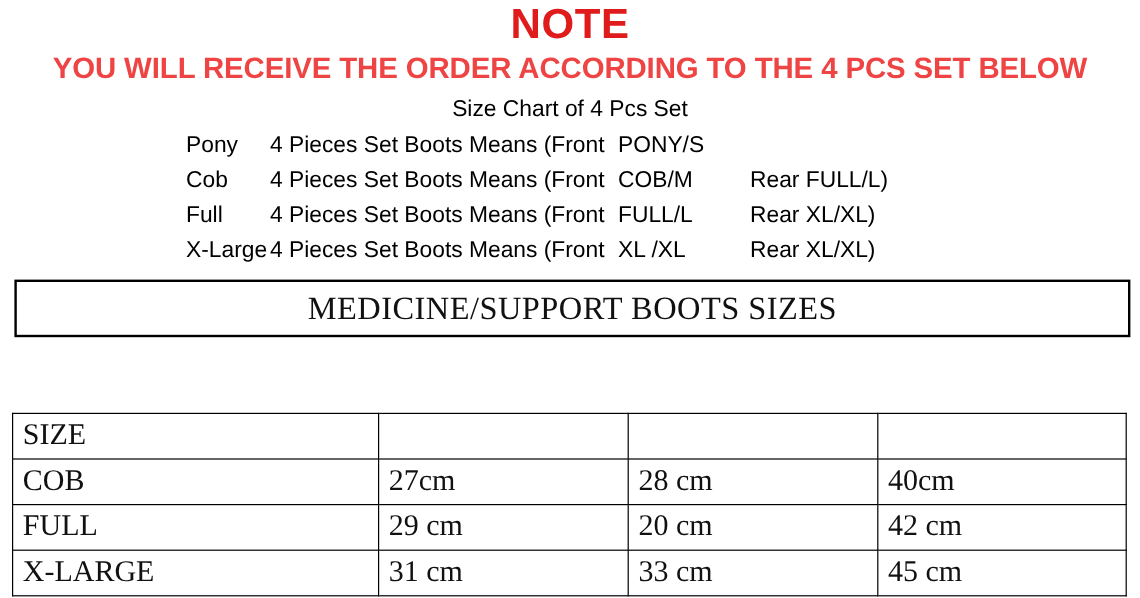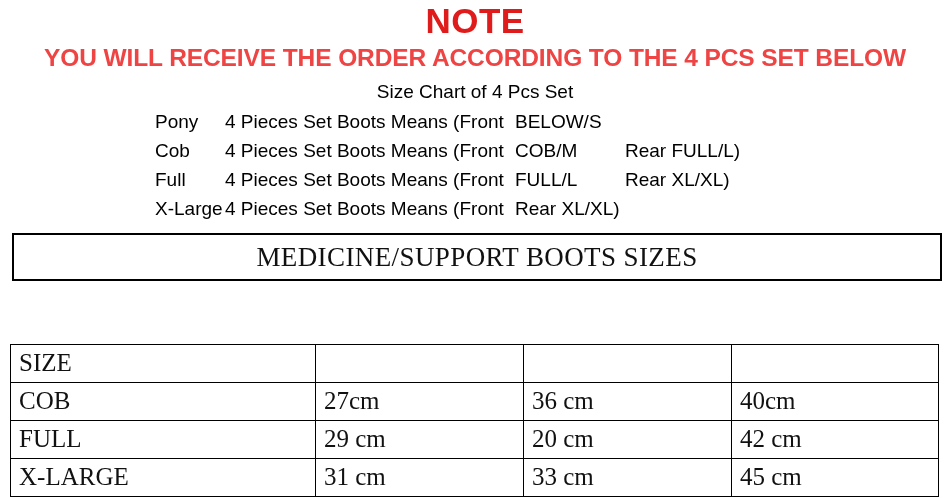--- a/index.html
+++ b/index.html
@@ -130,37 +130,38 @@
 
   <div class="note-title">NOTE</div>
   <div class="note-sub">YOU WILL RECEIVE THE ORDER ACCORDING TO THE 4 PCS SET BELOW</div>
 
   <div class="chart-caption">Size Chart of 4 Pcs Set</div>
 
   <div class="sizeset-block">
     <div class="sizeset-row">
       <span class="c-name">Pony</span>
       <span class="c-means">4 Pieces Set Boots Means (Front</span>
-      <span class="c-front">BELOW/S</span>
+      <span class="c-front">PONY/S</span>
     </div>
     <div class="sizeset-row">
       <span class="c-name">Cob</span>
       <span class="c-means">4 Pieces Set Boots Means (Front</span>
       <span class="c-front">COB/M</span>
       <span class="c-rear">Rear FULL/L)</span>
     </div>
     <div class="sizeset-row">
       <span class="c-name">Full</span>
       <span class="c-means">4 Pieces Set Boots Means (Front</span>
       <span class="c-front">FULL/L</span>
       <span class="c-rear">Rear XL/XL)</span>
     </div>
     <div class="sizeset-row">
       <span class="c-name">X-Large</span>
       <span class="c-means">4 Pieces Set Boots Means (Front</span>
+      <span class="c-front">XL /XL</span>
       <span class="c-rear">Rear XL/XL)</span>
     </div>
   </div>
 
   <div class="banner">
     <span class="banner-text">MEDICINE/SUPPORT BOOTS SIZES</span>
   </div>
 
   <div class="table-wrap">
     <table class="sizes">
@@ -173,21 +174,21 @@
       <tbody>
         <tr>
           <td>SIZE</td>
           <td></td>
           <td></td>
           <td></td>
         </tr>
         <tr>
           <td>COB</td>
           <td>27cm</td>
-          <td>36 cm</td>
+          <td>28 cm</td>
           <td>40cm</td>
         </tr>
         <tr>
           <td>FULL</td>
           <td>29 cm</td>
           <td>20 cm</td>
           <td>42 cm</td>
         </tr>
         <tr>
           <td>X-LARGE</td>

